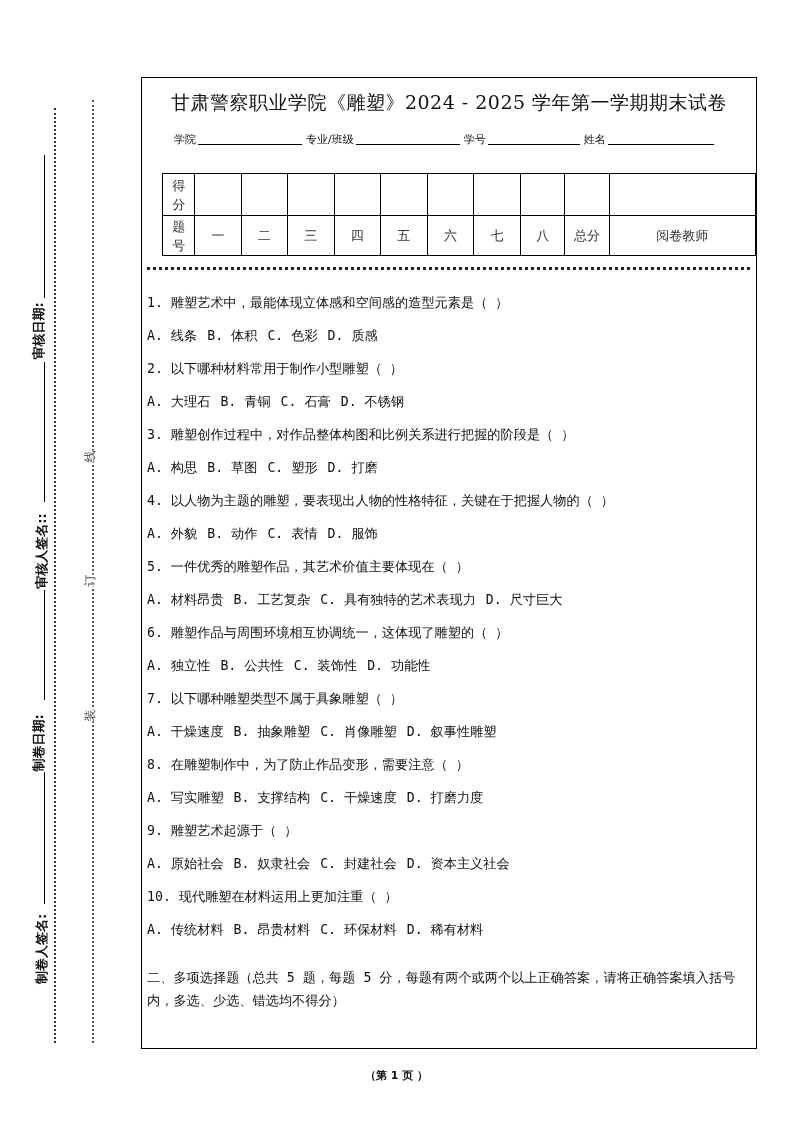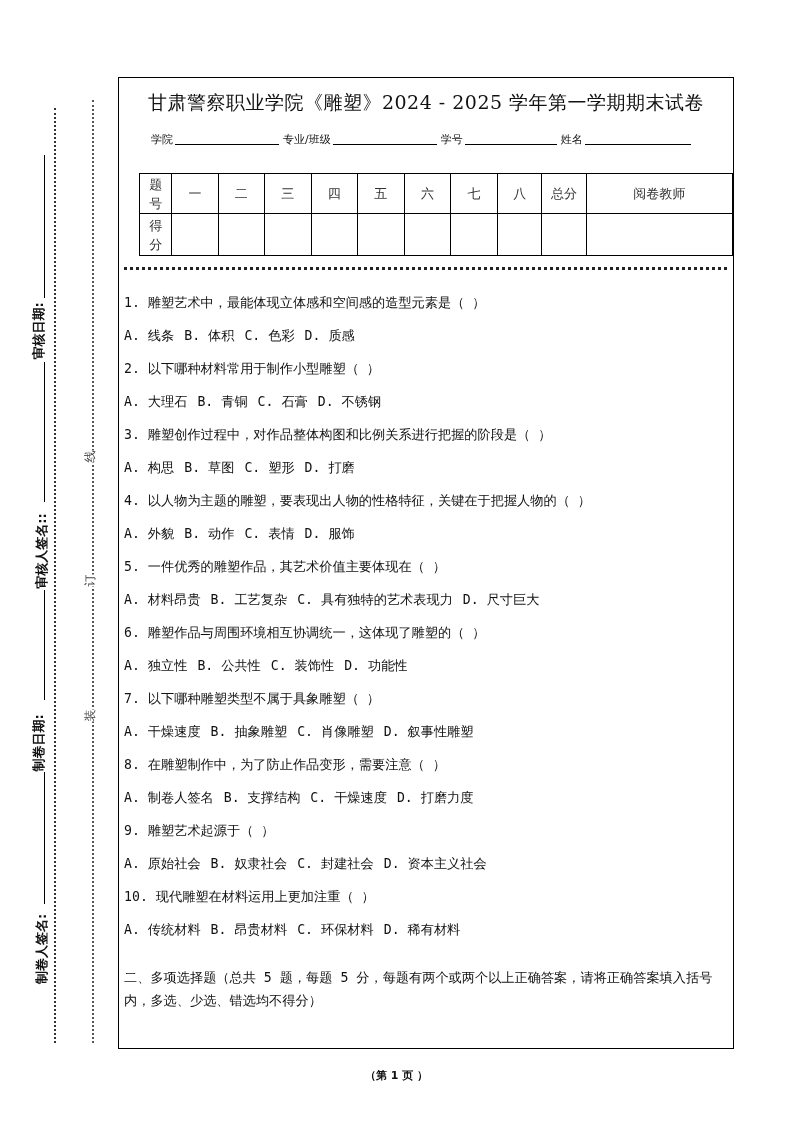--- a/index.html
+++ b/index.html
@@ -3,21 +3,21 @@
 <meta charset="utf-8">
 <style>
   html, body { margin:0; padding:0; background:#ffffff; }
   body { width:793px; height:1122px; position:relative; overflow:hidden; font-family:"DejaVu Serif", serif; color:#111; }
   .binding { position:absolute; left:0; top:0; width:130px; height:1122px; }
   .dots1 { position:absolute; left:54px; top:108px; height:935px; border-left:2px dotted #333; }
   .dots2 { position:absolute; left:92px; top:100px; height:943px; border-left:2px dotted #555; }
   .rot-label { position:absolute; transform:rotate(-90deg); transform-origin:center center; white-space:nowrap; font-family:"DejaVu Sans", sans-serif; font-weight:bold; font-size:13px; }
   .vline { position:absolute; left:44px; border-left:1px solid #000; }
   .cutmark { position:absolute; left:84px; font-size:12px; color:#444; background:#fff; transform:rotate(-90deg); font-family:"DejaVu Serif", serif; }
-  .frame { position:absolute; left:118px; top:77px; width:614px; height:970px; border:1px solid #000; }
+  .frame { position:absolute; left:141px; top:77px; width:614px; height:970px; border:1px solid #000; }
   .title { position:absolute; left:0; top:12px; width:614px; text-align:center; font-size:19px; letter-spacing:0.5px; }
   .info { position:absolute; left:32px; top:54px; font-size:11px; display:flex; align-items:flex-start; font-family:"DejaVu Sans", sans-serif; }
   .info .lbl { margin-right:2px; }
   .info .blank { display:inline-block; border-bottom:1px solid #000; height:12px; margin-right:4px; }
   table.score { position:absolute; left:20px; top:95px; border-collapse:collapse; font-size:13px; font-family:"DejaVu Sans", sans-serif; }
   table.score td { border:1px solid #000; text-align:center; padding:0; color:#333; }
   .sep { position:absolute; left:5px; top:189px; width:603px; border-top:3px dotted #222; }
   .content { position:absolute; left:5px; top:208px; width:604px; font-family:"DejaVu Sans Mono", monospace; font-size:13.2px; }
   .section { line-height:23px; margin-bottom:8px; }
   .q { height:33px; line-height:33px; white-space:nowrap; }
@@ -54,45 +54,45 @@
     <span class="lbl">专业/班级</span>
     <span class="blank" style="width:104px;"></span>
     <span class="lbl">学号</span>
     <span class="blank" style="width:92px;"></span>
     <span class="lbl">姓名</span>
     <span class="blank" style="width:106px;"></span>
   </div>
 
   <table class="score">
     <tbody>
-        <tr style="height:40px;">
+        <tr style="height:42px;">
+      <td style="padding:0 3px;line-height:19px;">得分</td>
+      <td></td>
+      <td></td>
+      <td></td>
+      <td></td>
+      <td></td>
+      <td></td>
+      <td></td>
+      <td></td>
+      <td></td>
+      <td></td>
+    </tr>
+    <tr style="height:40px;">
       <td style="width:27px;padding:0 3px;line-height:19px;">题号</td>
       <td style="width:49px;">一</td>
       <td style="width:49px;">二</td>
       <td style="width:50px;">三</td>
       <td style="width:49px;">四</td>
       <td style="width:50px;">五</td>
       <td style="width:49px;">六</td>
       <td style="width:50px;">七</td>
       <td style="width:47px;">八</td>
       <td style="width:47px;">总分</td>
       <td style="width:94px;padding:0 30px;line-height:19px;">阅卷教师</td>
-    </tr>
-    <tr style="height:42px;">
-      <td style="padding:0 3px;line-height:19px;">得分</td>
-      <td></td>
-      <td></td>
-      <td></td>
-      <td></td>
-      <td></td>
-      <td></td>
-      <td></td>
-      <td></td>
-      <td></td>
-      <td></td>
     </tr>
   </tbody>
     </table>
 
   <div class="sep"></div>
 
   <div class="content">
 
     <div class="q">1. 雕塑艺术中，最能体现立体感和空间感的造型元素是（  ）</div>
     <div class="q opt">
@@ -124,21 +124,21 @@
       <span>A. 独立性</span><span>B. 公共性</span><span>C. 装饰性</span><span>D. 功能性</span>
     </div>
 
     <div class="q">7. 以下哪种雕塑类型不属于具象雕塑（  ）</div>
     <div class="q opt">
       <span>A. 干燥速度</span><span>B. 抽象雕塑</span><span>C. 肖像雕塑</span><span>D. 叙事性雕塑</span>
     </div>
 
     <div class="q">8. 在雕塑制作中，为了防止作品变形，需要注意（  ）</div>
     <div class="q opt">
-      <span>A. 制卷人签名</span><span>B. 支撑结构</span><span>C. 干燥速度</span><span>D. 打磨力度</span>
+      <span>A. 写实雕塑</span><span>B. 支撑结构</span><span>C. 干燥速度</span><span>D. 打磨力度</span>
     </div>
 
     <div class="q">9. 雕塑艺术起源于（  ）</div>
     <div class="q opt">
       <span>A. 原始社会</span><span>B. 奴隶社会</span><span>C. 封建社会</span><span>D. 资本主义社会</span>
     </div>
 
     <div class="q">10. 现代雕塑在材料运用上更加注重（  ）</div>
     <div class="q opt">
       <span>A. 传统材料</span><span>B. 昂贵材料</span><span>C. 环保材料</span><span>D. 稀有材料</span>

